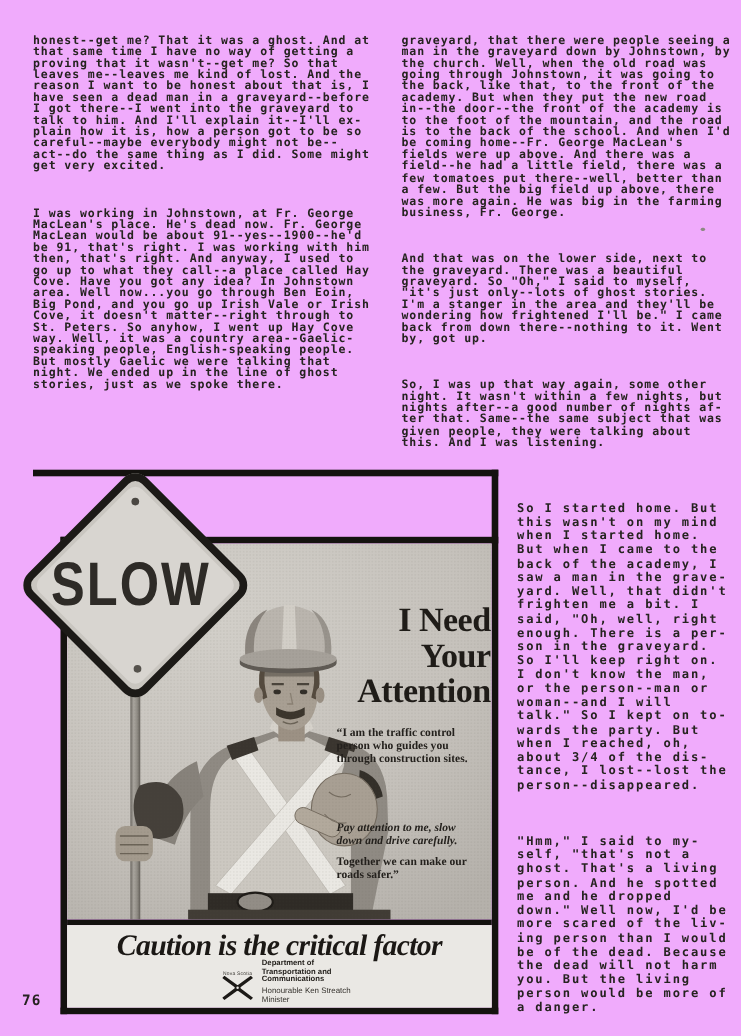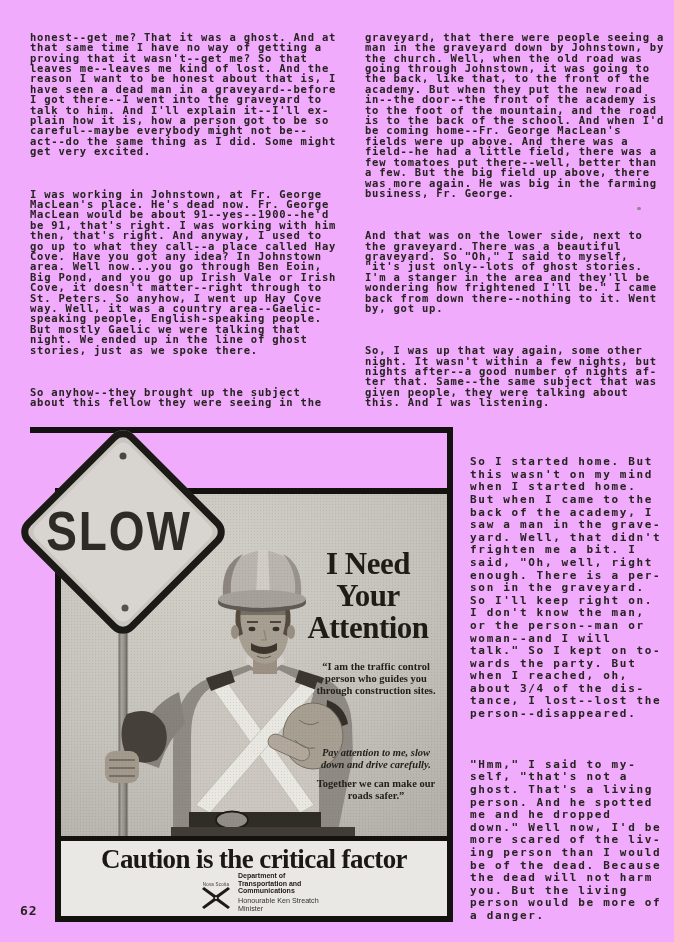--- a/index.html
+++ b/index.html
@@ -26,30 +26,30 @@
   .ad-left{left:55px;top:488px;width:6px;height:434px;}
   .ad-top{left:55px;top:488px;width:398px;height:6px;}
   .ad-bottom{left:55px;top:916px;width:398px;height:6px;}
   .photo-bottom{left:61px;top:836px;width:386px;height:5px;}
 
   .photo{position:absolute;left:61px;top:494px;width:386px;height:342px;}
   .caption-area{position:absolute;left:61px;top:841px;width:386px;height:75px;background:#eae8e4;}
 
   .slow-sign{position:absolute;left:13px;top:428px;width:220px;height:212px;}
 
-  .ad-headline{position:absolute;left:290px;top:548px;width:156px;text-align:center;
+  .ad-headline{position:absolute;left:290px;top:548px;width:156px;text-align:right;
     font-family:"Liberation Serif",serif;font-weight:bold;font-size:31px;line-height:32px;
     letter-spacing:-0.5px;color:#1f1c18;white-space:pre;}
-  .ad-quote{position:absolute;width:140px;text-align:center;left:306px;
+  .ad-quote{position:absolute;width:140px;text-align:left;left:306px;
     font-family:"Liberation Serif",serif;font-weight:bold;font-size:10.5px;line-height:12px;
     color:#24211d;white-space:pre;}
   .q1{top:661px;} .q2{top:704px;} .q3{top:747px;font-style:italic;} .q4{top:778px;}
 
   .ad-caption{position:absolute;left:61px;top:844px;width:386px;text-align:center;
-    font-family:"Liberation Serif",serif;font-weight:bold;font-size:27px;letter-spacing:-0.6px;color:#1b1815;}
+    font-family:"Liberation Serif",serif;font-weight:bold;font-size:27px;letter-spacing:-0.6px;color:#1b1815;font-style:italic;}
   .ad-logo{position:absolute;left:201px;top:872px;display:flex;align-items:flex-end;}
   .logo-mark{position:relative;width:30px;margin-right:7px;text-align:center;}
   .logo-region{font-family:"Liberation Sans",sans-serif;font-size:4.5px;letter-spacing:0.2px;
     color:#3a3732;display:block;line-height:5px;}
   .logo-text{font-family:"Liberation Sans",sans-serif;color:#24211d;}
   .logo-dept{font-weight:bold;font-size:7px;line-height:7.6px;white-space:pre;}
   .logo-minister{font-size:7.2px;line-height:8px;white-space:pre;margin-top:2px;color:#36332e;}
 
   .page-number{position:absolute;left:20px;top:903px;font-size:13px;font-weight:bold;letter-spacing:1px;}
   .speck{position:absolute;left:637px;top:207px;width:4px;height:3px;background:#8d8983;border-radius:2px;}
@@ -81,22 +81,20 @@
 Cove. Have you got any idea? In Johnstown
 area. Well now...you go through Ben Eoin,
 Big Pond, and you go up Irish Vale or Irish
 Cove, it doesn't matter--right through to
 St. Peters. So anyhow, I went up Hay Cove
 way. Well, it was a country area--Gaelic-
 speaking people, English-speaking people.
 But mostly Gaelic we were talking that
 night. We ended up in the line of ghost
 stories, just as we spoke there.</div>
-    <div class="para">So anyhow--they brought up the subject
-about this fellow they were seeing in the</div>
   </div>
 
   <div class="col col-main right-col">
     <div class="para">graveyard, that there were people seeing a
 man in the graveyard down by Johnstown, by
 the church. Well, when the old road was
 going through Johnstown, it was going to
 the back, like that, to the front of the
 academy. But when they put the new road
 in--the door--the front of the academy is
@@ -283,15 +281,15 @@
     <g transform="translate(110,104) rotate(45)">
       <rect x="-76" y="-76" width="152" height="152" rx="14" fill="#c9c6c0"></rect>
       <rect x="-73" y="-73" width="146" height="146" rx="12" fill="none" stroke="#1c1a17" stroke-width="7"></rect>
       <rect x="-66" y="-66" width="132" height="132" rx="9" fill="#d8d5d0"></rect>
     </g>
     <circle cx="110" cy="28" r="3.5" fill="#4a4742"></circle>
     <circle cx="112" cy="180" r="3.5" fill="#55524c"></circle>
     <text x="0" y="0" transform="translate(106,122) scale(0.92,1.12)" text-anchor="middle" font-family="Liberation Sans, sans-serif" font-weight="bold" font-size="50" letter-spacing="2" fill="#2e2b27">SLOW</text>
   </svg>
 
-  <div class="page-number">62</div>
+  <div class="page-number">76</div>
   <div class="speck"></div>
 </div>
 
 </body></html>

